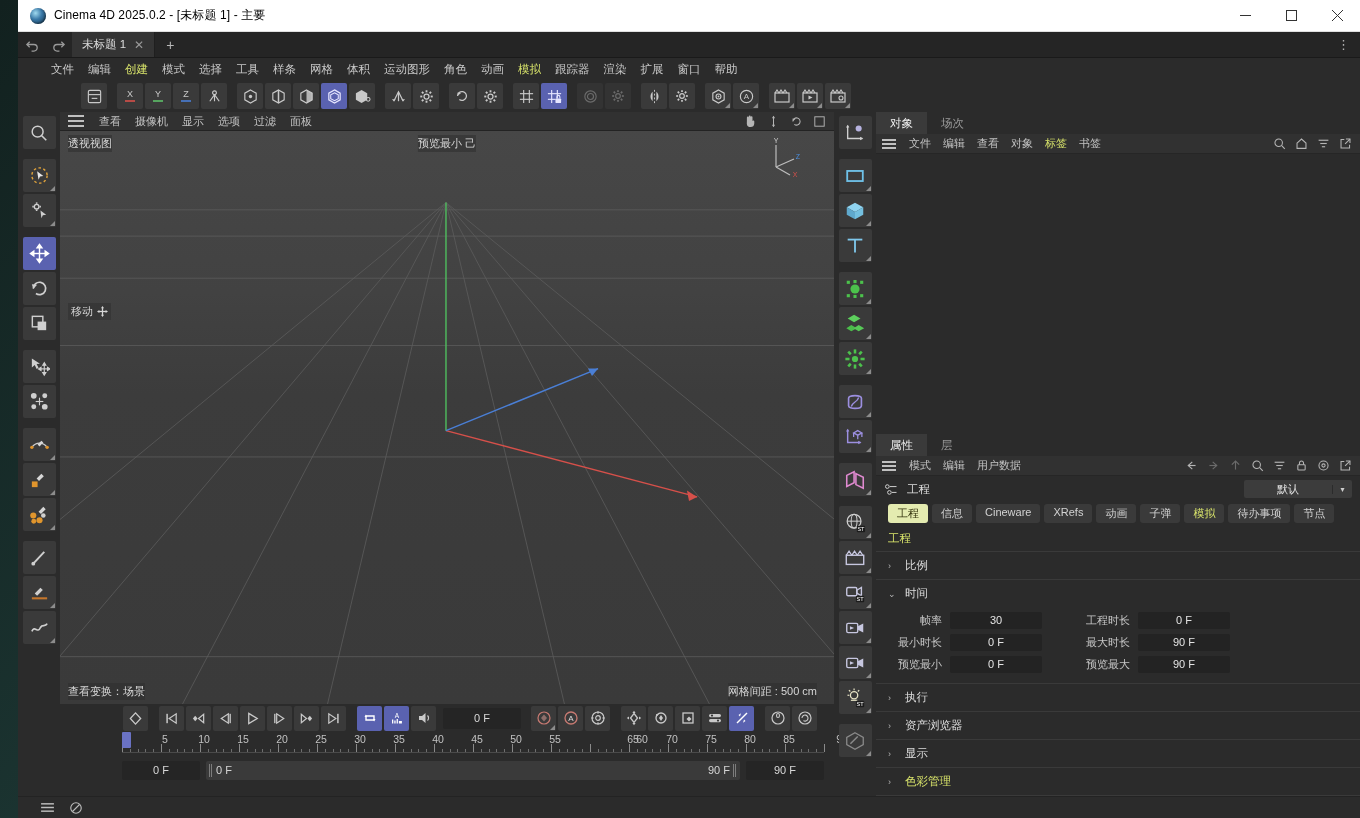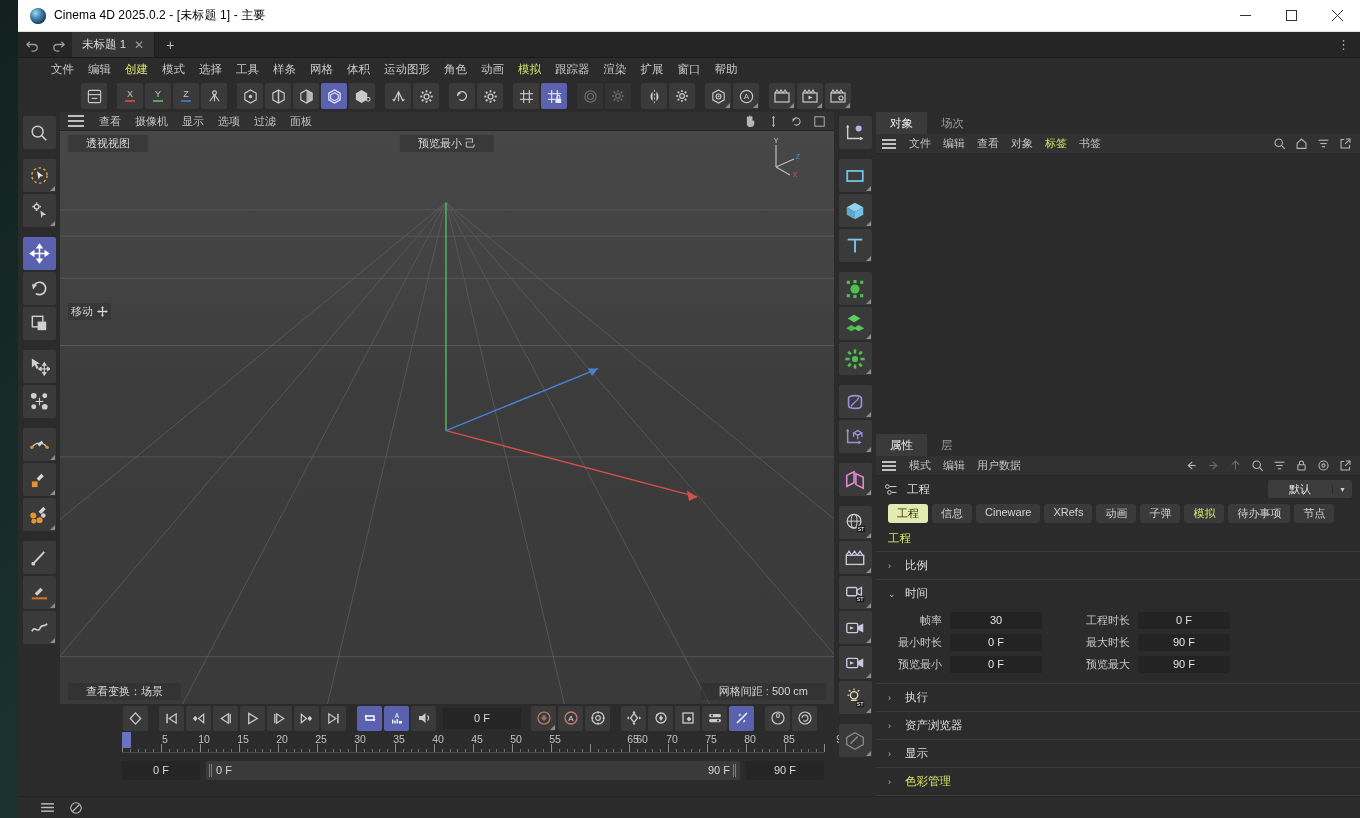--- a/index.html
+++ b/index.html
@@ -127,26 +127,26 @@
   .vp-mi { font-size: 11px; color:#c2c2c2; padding: 0 7px; }
   .vp-right { margin-left:auto; display:flex; align-items:center; gap:10px; padding-right:8px; color:#b5b5b5; }
 
   .viewport {
     flex: 1 1 auto; position: relative; background: #3b3b3b; overflow:hidden;
     min-height: 0;
   }
   .vp-grad { position:absolute; inset:0;
     background: linear-gradient(180deg,#474747 0%,#424242 28%,#3c3c3c 46%,#3a3a3a 100%); }
   .vp-label {
-    position:absolute; font-size: 11px; color:#d6d6d6; background: rgba(45,45,45,.55); padding:1px 18px;
+    position:absolute; font-size: 11px; color:#d6d6d6; background: rgba(45,45,45,.55); padding:1px 0;
   }
   .vp-lbl-tl { left: 8px; top: 4px; }
   .vp-lbl-tc { left: 50%; transform: translateX(-50%); top: 4px; }
   .vp-lbl-bl { left: 8px; bottom: 4px; }
-  .vp-lbl-br { right: 8px; bottom: 4px; }
+  .vp-lbl-br { right: 17px; bottom: 4px; }
   .vp-tool-lbl { position:absolute; left:8px; top: 172px; font-size:11px; color:#d6d6d6;
       background: rgba(45,45,45,.5); padding:1px 3px; display:flex; align-items:center; gap:4px;}
 
   .axis-gizmo { position:absolute; right: 22px; top: 6px; width: 52px; height: 46px; }
 
   
   .righttools {
     width: 42px; flex:0 0 42px; background:#2b2b2b;
     display:flex; flex-direction:column; align-items:center; padding-top: 4px;
   }
@@ -207,21 +207,21 @@
   .dk-icons { margin-left:auto; display:flex; align-items:center; gap:9px; padding-right:8px; color:#b5b5b5; }
 
   .obj-list { flex: 1 1 auto; background:#2b2b2b; min-height:0; }
 
   .attr-panel { flex: 0 0 auto; display:flex; flex-direction:column; background:#2b2b2b; }
   .attr-header {
     height: 26px; display:flex; align-items:center; padding: 0 8px; gap:8px; background:#2b2b2b;
   }
   .attr-header .ttl { font-size:11.5px; color:#dcdcdc; }
   .attr-dd {
-    margin-left:auto; width: 84px; height:18px; background:#3c3c3c; border-radius:2px;
+    margin-left:auto; width: 108px; height:18px; background:#3c3c3c; border-radius:2px;
     display:flex;align-items:center; font-size:11px;color:#e2e2e2;
   }
   .attr-dd .lbl { flex:1; text-align:center; }
   .attr-dd .arrow { width:20px; text-align:center; border-left:1px solid #2b2b2b; font-size:8px; color:#cfcfcf; }
 
   .attr-tabs { display:flex; gap:4px; padding: 2px 8px 4px 12px; flex-wrap:wrap; }
   .atab {
     padding: 2px 9px; font-size:11px; border-radius:3px; background:#3a3a3a; color:#d2d2d2;
   }
   .atab.active { background:#e4ebb0; color:#32320c; }

